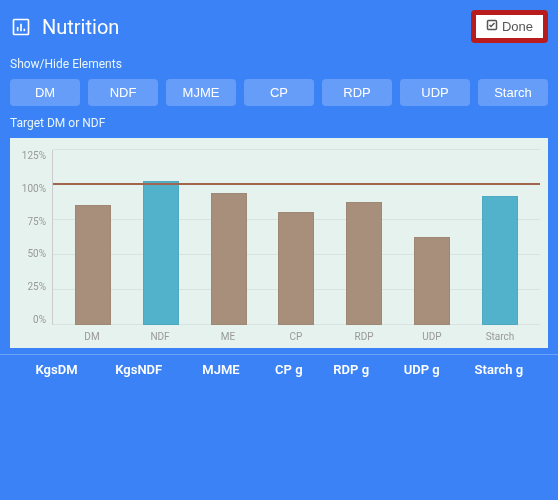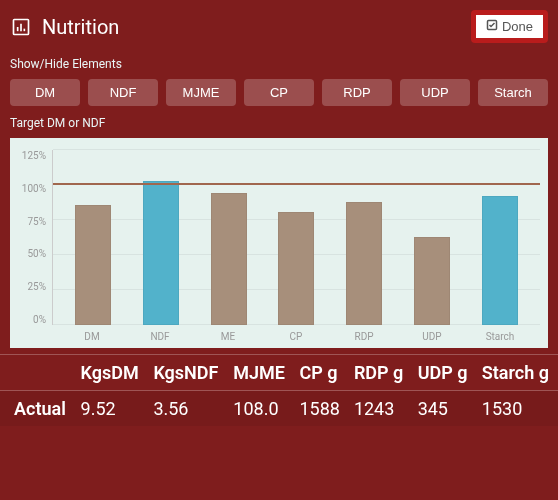--- a/index.html
+++ b/index.html
@@ -4,21 +4,21 @@
 <style>
   * { box-sizing: border-box; margin: 0; padding: 0; }
   body {
     font-family: -apple-system, "Segoe UI", Roboto, "Helvetica Neue", Arial, sans-serif;
     background: #f0f0f0;
     width: 558px;
     height: 500px;
     overflow: hidden;
   }
   .panel {
-    background: #7f1d1d;
+    background: #3b82f6;
     width: 558px;
     height: 500px;
     padding: 10px 10px 0 10px;
     color: #fff;
     position: relative;
   }
   .hdr {
     display: flex;
     align-items: center;
     justify-content: space-between;
@@ -111,21 +111,21 @@
     justify-content: space-around;
     font-size: 10px;
     color: #999;
     padding: 6px 6px 0 40px;
   }
   .x-axis span { flex:1; text-align:center; }
   .tbl {
     width: calc(100% + 20px);
     margin-left: -10px;
     border-collapse: collapse;
-    font-size: 18px;
+    font-size: 13px;
     color: #fff;
     margin-top: 6px;
   }
   .tbl th, .tbl td {
     padding: 7px 6px;
     text-align: left;
     border-top: 1px solid rgba(255,255,255,0.25);
   }
   .tbl th { font-weight: 600; }
   .tbl td:first-child, .tbl th:first-child { padding-left: 14px; font-weight:600; }
@@ -219,26 +219,16 @@
           <th>KgsDM</th>
           <th>KgsNDF</th>
           <th>MJME</th>
           <th>CP g</th>
           <th>RDP g</th>
           <th>UDP g</th>
           <th>Starch g</th>
         </tr>
       </thead>
     <tbody id="tbody">
-        <tr class="actual">
-          <td>Actual</td>
-          <td>9.52</td>
-          <td>3.56</td>
-          <td>108.0</td>
-          <td>1588</td>
-          <td>1243</td>
-          <td>345</td>
-          <td>1530</td>
-        </tr>
       </tbody>
   </table>
 
 </div>
 
 </body></html>

